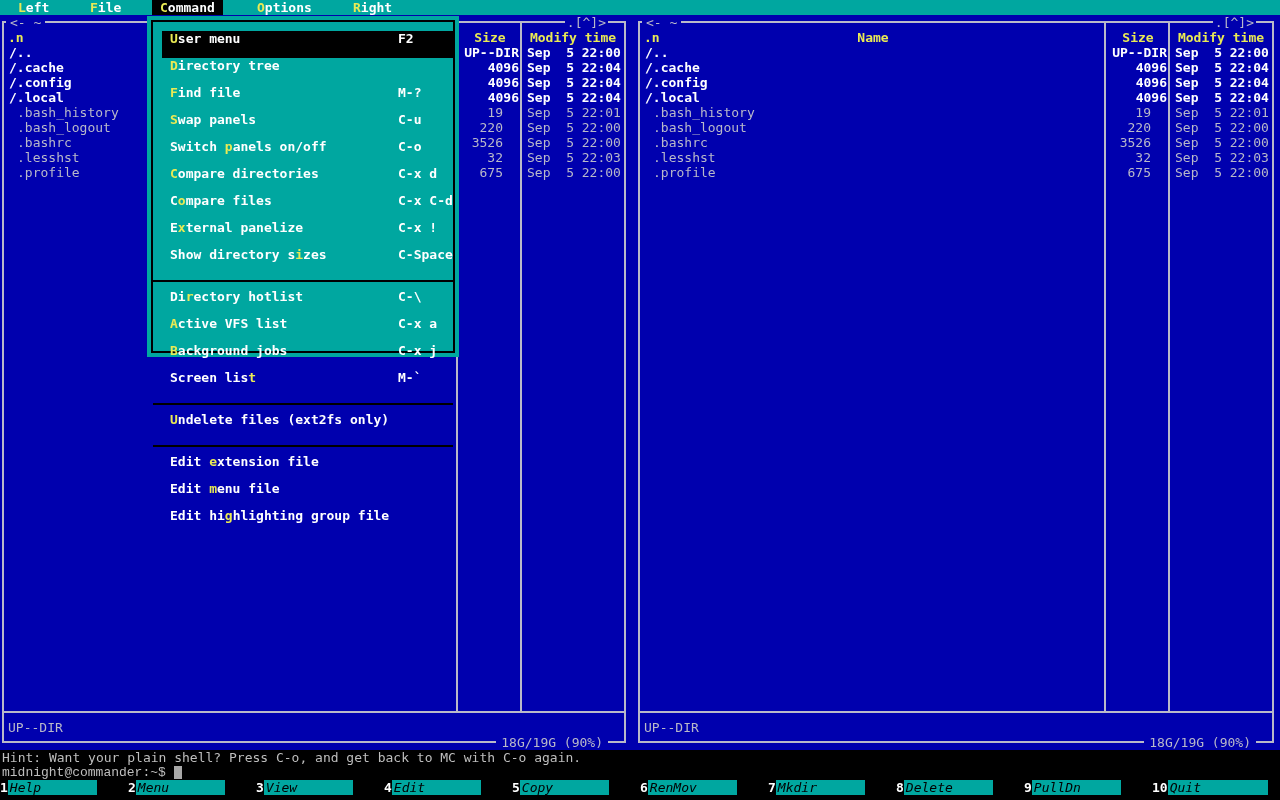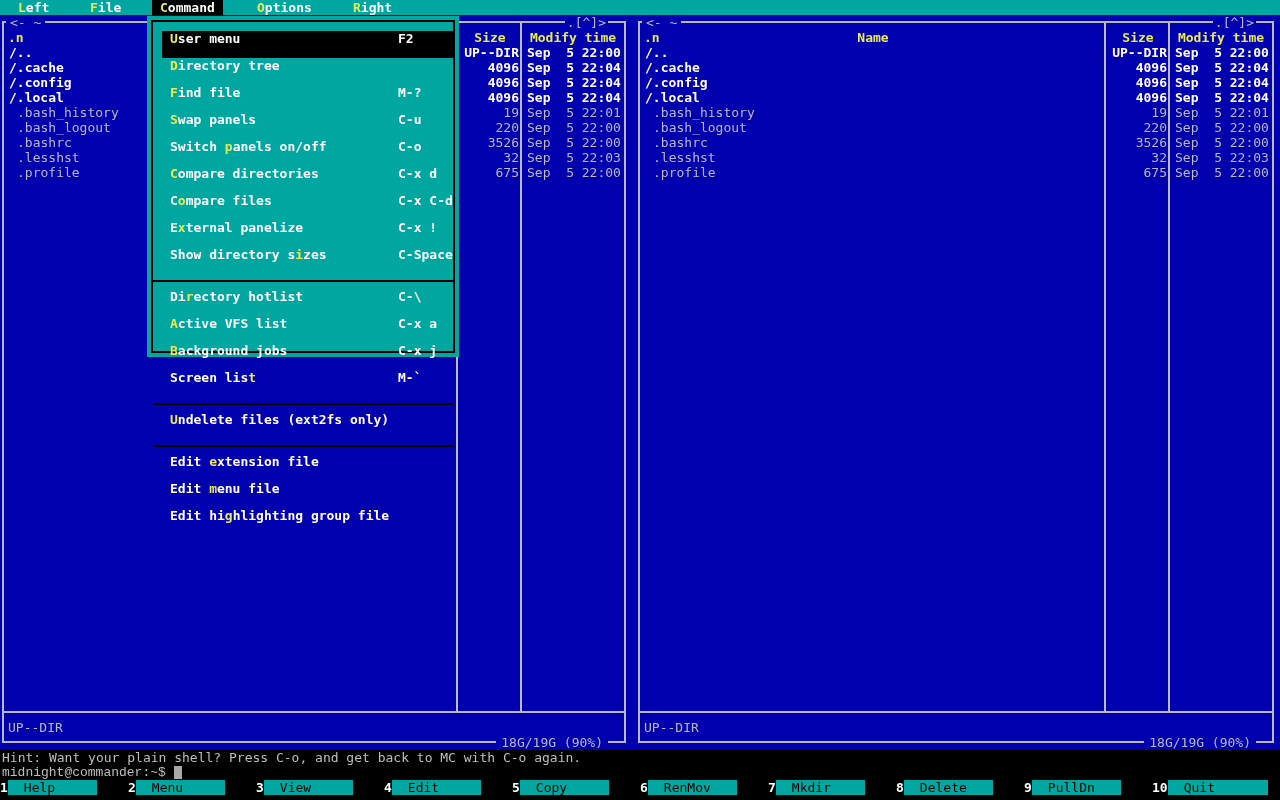--- a/index.html
+++ b/index.html
@@ -45,21 +45,21 @@
   .hdr-name{flex:1;position:relative;text-align:center;}
   .hdr-sort{position:absolute;left:4px;top:0;}
   .hdr-size{width:64px;text-align:center;}
   .hdr-mod{width:102px;text-align:center;}
   .rows{position:absolute;top:30px;left:4px;right:4px;}
   .frow{display:flex;height:15px;}
   .frow .name{flex:1;padding-left:5px;white-space:pre;overflow:hidden;}
   .frow .size{width:64px;text-align:right;padding-right:3px;white-space:pre;}
   .frow .mod{width:102px;padding-left:5px;white-space:pre;}
   .frow.dir{color:var(--white);font-weight:bold;}
-  .frow.file{color:var(--gray-blue);}
+  .frow.file{color:var(--gray-blue);gap:16px;}
   .frow.file .name{padding-left:13px;}
   .ministatus{position:absolute;left:8px;top:705px;height:15px;white-space:pre;}
   .usage{position:absolute;right:20px;top:720px;height:15px;background:var(--blue);
     padding:0 5px;white-space:pre;z-index:2;}
   
   #dropdown{position:absolute;left:147px;top:16px;width:312px;height:341px;
     background:var(--teal);z-index:10;}
   .menu-border{position:absolute;left:4px;right:4px;top:4px;bottom:4px;
     border:2px solid var(--black);}
   .menu-items{position:absolute;left:6px;right:6px;top:15px;}
@@ -72,22 +72,22 @@
   .menu-sep::after{content:"";position:absolute;left:0;right:0;top:6px;height:2px;
     background:var(--black);}
   
   #hint{position:absolute;left:2px;top:750px;height:15px;color:var(--gray-black);white-space:pre;}
   #prompt-row{position:absolute;left:2px;top:765px;height:15px;color:var(--gray-black);
     white-space:pre;display:flex;align-items:center;font-family:Liberation Mono, monospace;}
   #cursor{display:inline-block;width:8px;height:13px;background:#A8A8A8;}
   #fkeys{position:absolute;left:0;top:780px;width:1280px;height:15px;display:flex;}
   .fkey{width:128px;display:flex;cursor:default;}
   .fk-num{color:var(--white);font-weight:bold;white-space:pre;}
-  .fk-label{background:var(--teal);color:var(--black);width:89px;padding-left:16px;
-    white-space:pre;overflow:hidden;}
+  .fk-label{background:var(--teal);color:var(--black);width:89px;padding-left:2px;
+    white-space:pre;overflow:hidden;font-style:italic;}
   .fkey:last-child .fk-label{width:100px;}
 </style>
 </head>
 <body>
 
 <div id="menubar">
     <div class="mb-item"><span class="hot">L</span>eft</div>
     <div class="mb-item"><span class="hot">F</span>ile</div>
     <div class="mb-item selected"><span class="hot">C</span>ommand</div>
     <div class="mb-item"><span class="hot">O</span>ptions</div>

